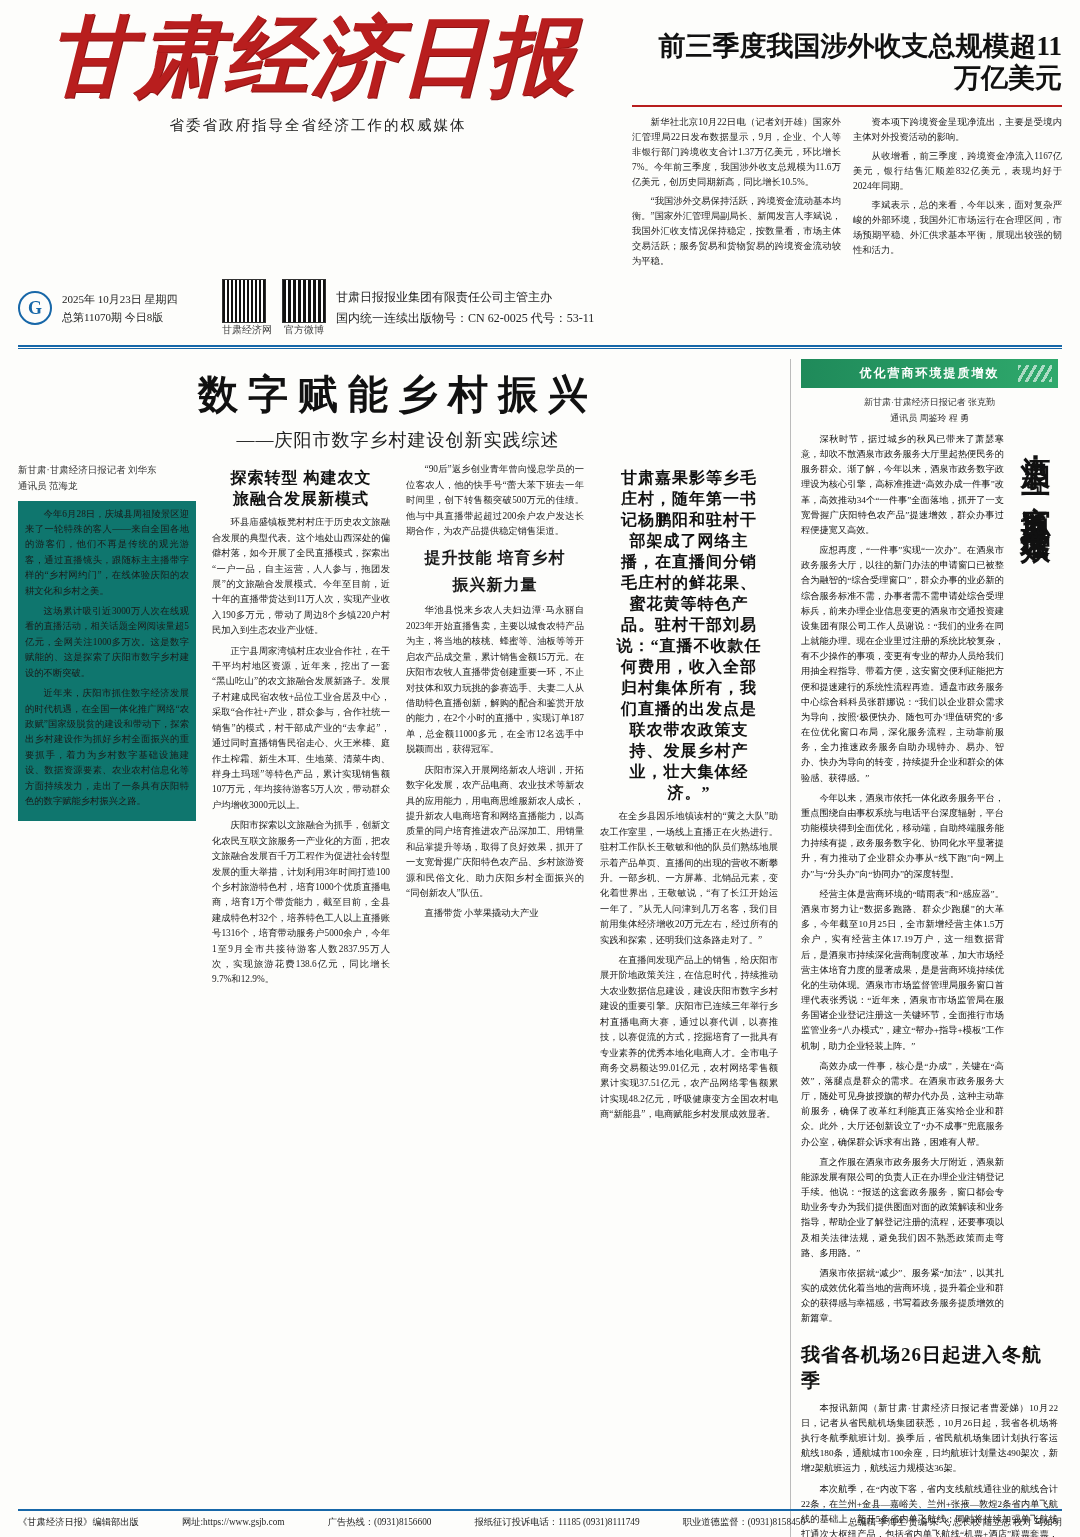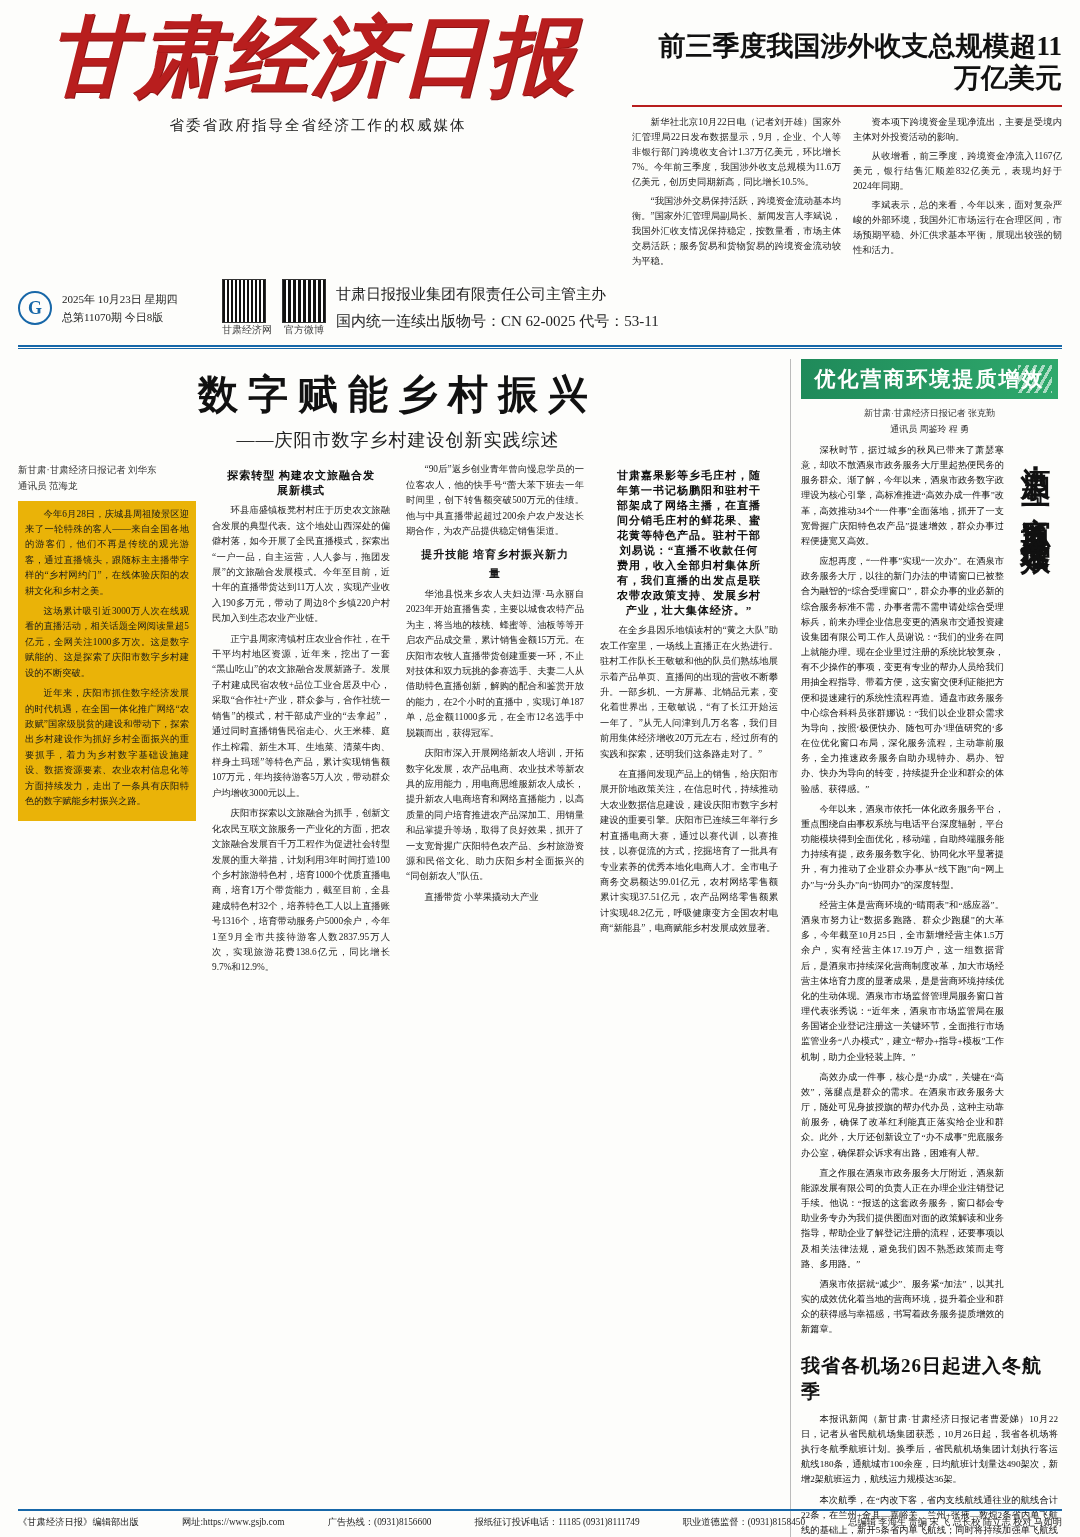--- a/index.html
+++ b/index.html
@@ -49,48 +49,48 @@
   .date-block { font-size:11px; line-height:1.7; color:#222; min-width:150px; }
   .qr { width:44px; height:44px; background:
       repeating-linear-gradient(90deg,#111 0 2px,#fff 2px 4px),
       repeating-linear-gradient(0deg,rgba(0,0,0,.55) 0 2px,rgba(255,255,255,0) 2px 4px);
       border:1px solid #333; }
   .qr2 { width:44px; height:44px; background:
       repeating-linear-gradient(90deg,#111 0 3px,#fff 3px 5px),
       repeating-linear-gradient(0deg,rgba(0,0,0,.5) 0 3px,rgba(255,255,255,0) 3px 5px);
       border:1px solid #333; }
   .qr-cap { font-size:10px; text-align:center; color:#444; }
-  .info-text { font-size:15px; line-height:1.8; color:#222; }
+  .info-text { font-size:12px; line-height:1.8; color:#222; }
   .double-rule { border-top:2px solid #1767a8; border-bottom:1px solid #1767a8; height:4px; margin:2px 0 10px; }
 
   
   .body-wrap { display:flex; gap:12px; }
   .left-main { width:760px; }
   .right-col { width:268px; border-left:1px solid #bbb; padding-left:10px; }
 
   .lead-title {
     text-align:center; font-size:40px; font-weight:bold; letter-spacing:10px;
     margin:8px 0 6px; color:#111;
   }
   .lead-sub { text-align:center; font-size:18px; color:#222; margin-bottom:10px; letter-spacing:1px; }
 
   .byline { font-size:9.5px; color:#333; line-height:1.7; }
 
   .cols4 { display:flex; gap:16px; }
   .cols4 > div { flex:1; }
   .art { font-size:9.3px; line-height:1.66; text-align:justify; color:#1a1a1a; }
   .art p { margin:0 0 5px; text-indent:2em; }
-  .sub-h { font-weight:bold; font-size:11px; text-align:center; margin:6px 14px 5px; letter-spacing:1px; }
-
-  .tint { background:#eab308; padding:6px 7px; }
+  .sub-h { font-weight:bold; font-size:16px; text-align:center; margin:6px 14px 5px; letter-spacing:1px; }
+
+  .tint { background:#0f766e; padding:6px 7px; }
 
   
   .green-band {
     background:linear-gradient(90deg,#1f8a5a,#2fa96c);
-    color:#fff; font-weight:bold; font-size:21px; letter-spacing:2px;
+    color:#fff; font-weight:bold; font-size:12px; letter-spacing:2px;
     padding:6px 8px; text-align:center; position:relative;
   }
   .green-band:after{
     content:""; position:absolute; right:6px; top:6px; bottom:6px; width:34px;
     background:repeating-linear-gradient(120deg,#fff 0 3px,transparent 3px 7px); opacity:.6;
   }
   .rc-byline { font-size:9px; text-align:center; color:#333; margin:7px 0 6px; line-height:1.7; }
   .vert-title {
     writing-mode:vertical-rl; text-orientation:upright;
     font-size:30px; font-weight:bold; letter-spacing:4px; color:#111;

